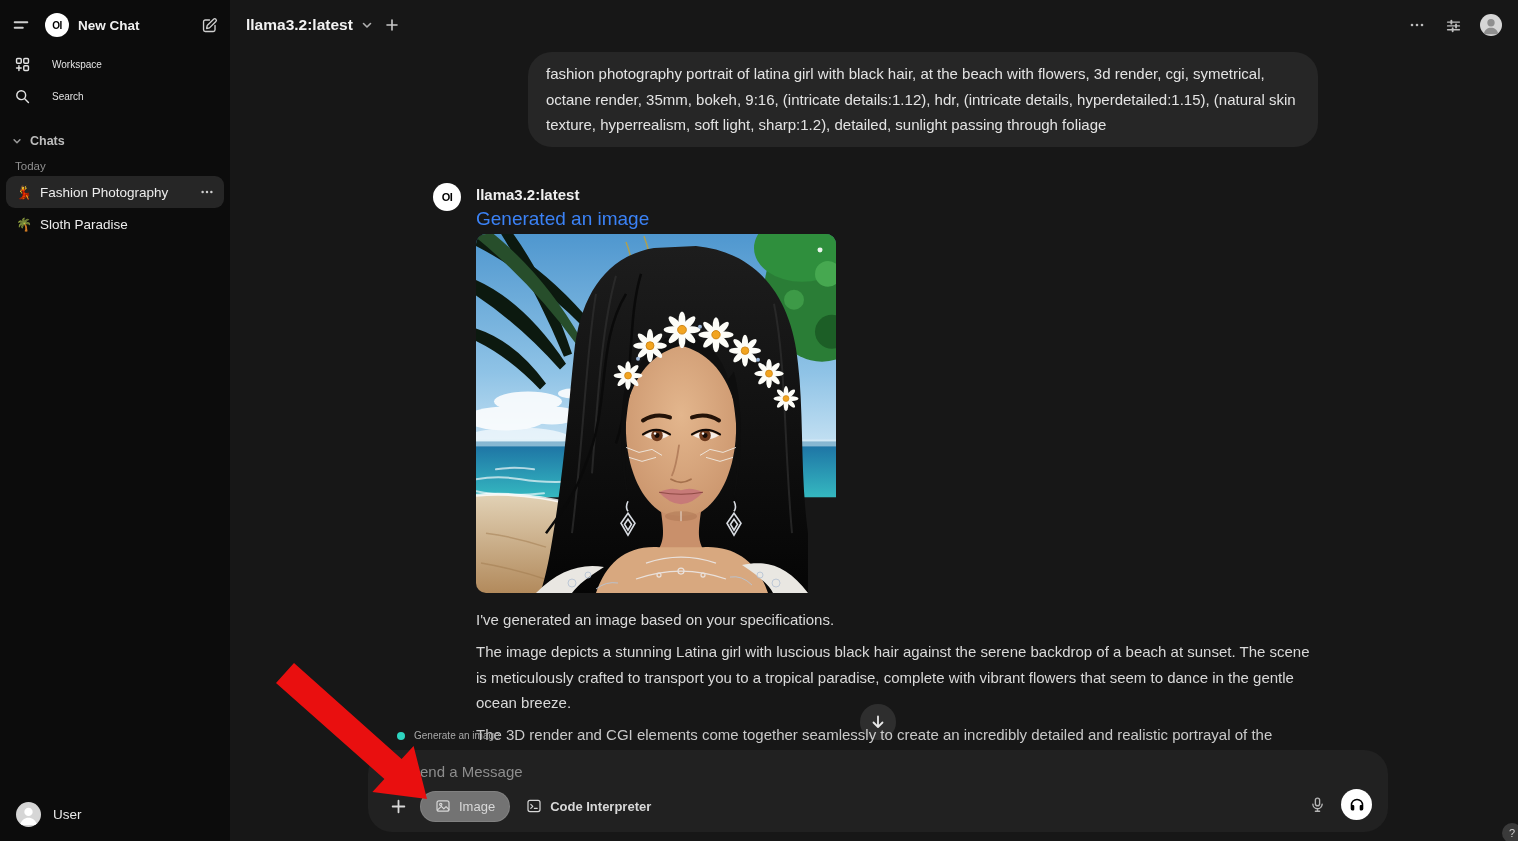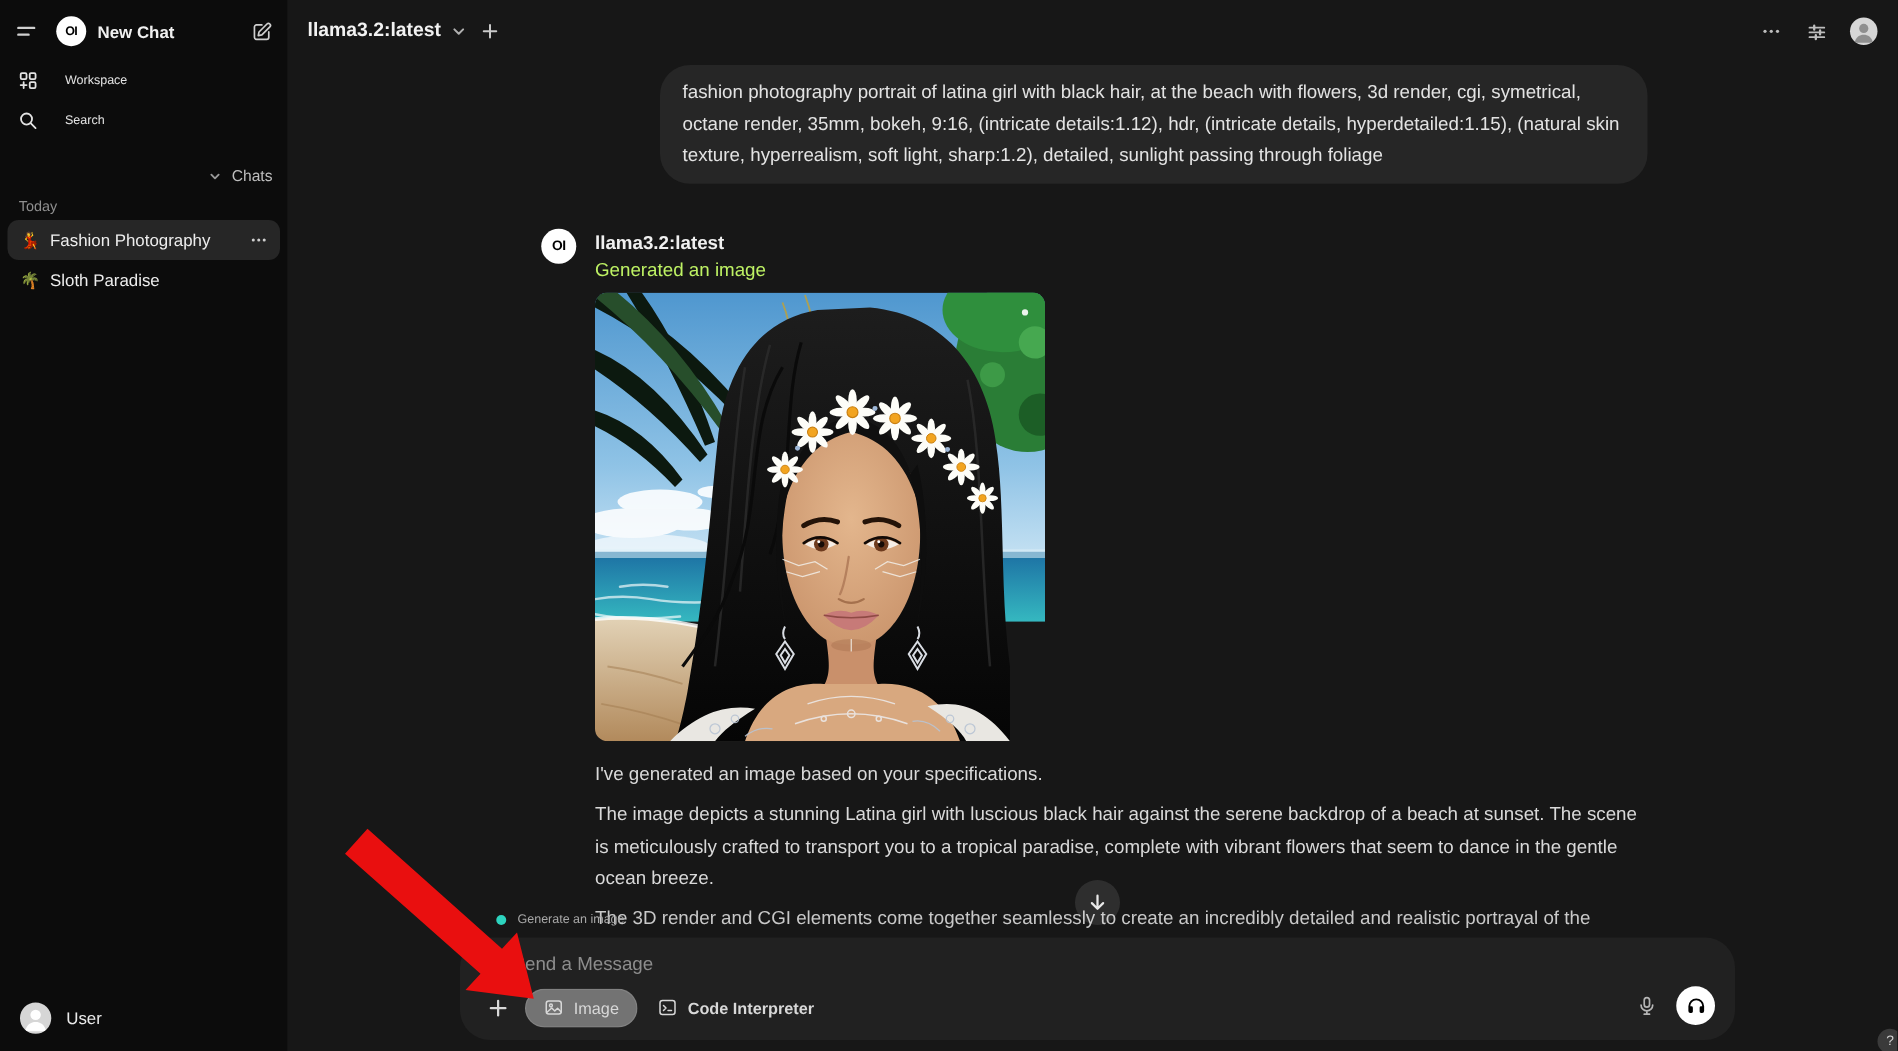--- a/index.html
+++ b/index.html
@@ -13,21 +13,21 @@
   .icon-btn { background:none; border:none; color:#cfcfcf; display:flex; align-items:center;
               justify-content:center; cursor:pointer; padding:2px; }
   .logo-circle { width:24px; height:24px; border-radius:50%; background:#ffffff; color:#000;
                  display:flex; align-items:center; justify-content:center; font-weight:bold;
                  font-size:10px; letter-spacing:-0.5px; margin-left:13px; }
   .sb-header .title { font-size:13.5px; font-weight:bold; margin-left:9px; color:#f0f0f0; }
   .sb-header .spacer { flex:1; }
   .sb-row { display:flex; align-items:center; height:32px; padding:0 8px; border-radius:8px;
             font-size:10px; font-weight:500; color:#e3e3e3; cursor:pointer; gap:21px; }
   .sb-section { display:flex; align-items:center; gap:8px; height:26px; padding:0 6px;
-                font-size:12.5px; color:#bdbdbd; font-weight:400; margin-top:16px; cursor:pointer;justify-content:flex-end; }
+                font-size:12.5px; color:#bdbdbd; font-weight:700; margin-top:16px; cursor:pointer; }
   .sb-date { font-size:11.5px; color:#8f8f8f; padding:6px 9px 4px; }
   .chat-item { display:flex; align-items:center; height:32px; padding:0 10px; border-radius:9px;
                font-size:13.5px; color:#ededed; cursor:pointer; gap:8px; }
   .chat-item.active { background:#262626; }
   .chat-item .emoji { font-size:13px; width:16px; }
   .chat-item .label { flex:1; white-space:nowrap; overflow:hidden; }
   .sb-user { position:absolute; left:8px; bottom:10px; width:214px; display:flex; align-items:center;
              gap:12px; padding:4px 8px; border-radius:8px; cursor:pointer; }
   .avatar { border-radius:50%; background:#d6d6d6; position:relative; overflow:hidden; flex-shrink:0; }
   .avatar svg { position:absolute; inset:0; }
@@ -43,21 +43,21 @@
 
   .chat-col { position:absolute; left:134px; top:50px; width:1020px; height:791px; }
 
   .user-bubble { position:absolute; top:2px; right:66px; width:790px; background:#262626;
                  border-radius:24px; padding:9px 18px; font-size:15px; line-height:25.5px;
                  color:#e3e3e3; }
   .asst-avatar { position:absolute; left:69px; top:133px; width:28px; height:28px; border-radius:50%;
                  background:#ffffff; color:#000; display:flex; align-items:center; justify-content:center;
                  font-weight:bold; font-size:11px; letter-spacing:-0.5px; }
   .asst-name { position:absolute; left:112px; top:136px; font-size:15px; font-weight:bold; color:#f0f0f0; }
-  .asst-status { position:absolute; left:112px; top:158px; font-size:15px; color:#bef264; }
+  .asst-status { position:absolute; left:112px; top:158px; font-size:19px; color:#3b82f6; }
   .gen-image { position:absolute; left:112px; top:184px; width:360px; height:359px;
                border-radius:10px; overflow:hidden; cursor:pointer; }
   .gen-image svg { display:block; width:360px; height:359px; }
   .para { position:absolute; left:112px; width:840px; font-size:15px; line-height:25.5px; color:#d9d9d9; }
   .p1 { top:557px; } .p2 { top:589px; } .p3 { top:672px; color:#c9c9c9; }
 
   .scroll-btn { position:absolute; left:630px; top:704px; width:36px; height:36px; border-radius:50%;
                 background:rgba(255,255,255,0.10); border:none; display:flex; align-items:center;
                 justify-content:center; cursor:pointer; z-index:4; color:#e8e8e8; }
 

